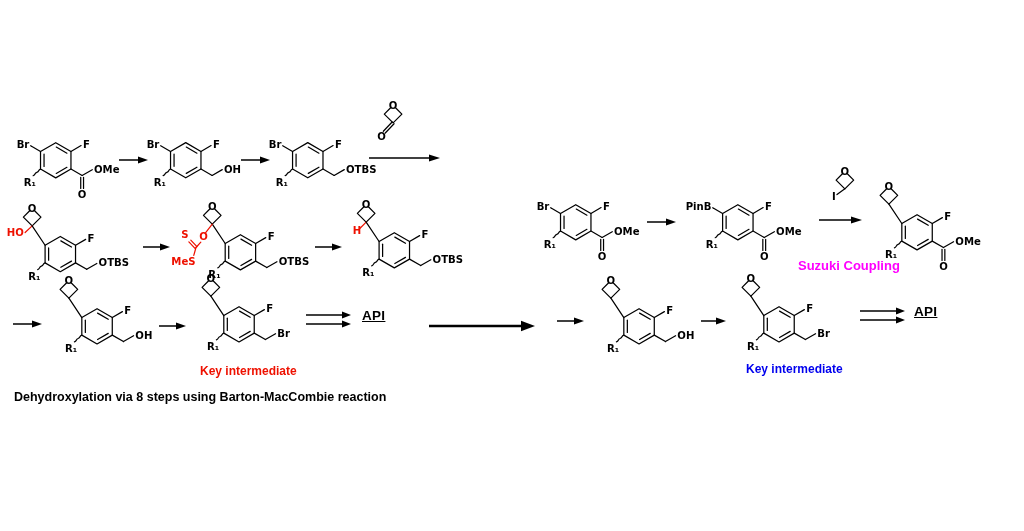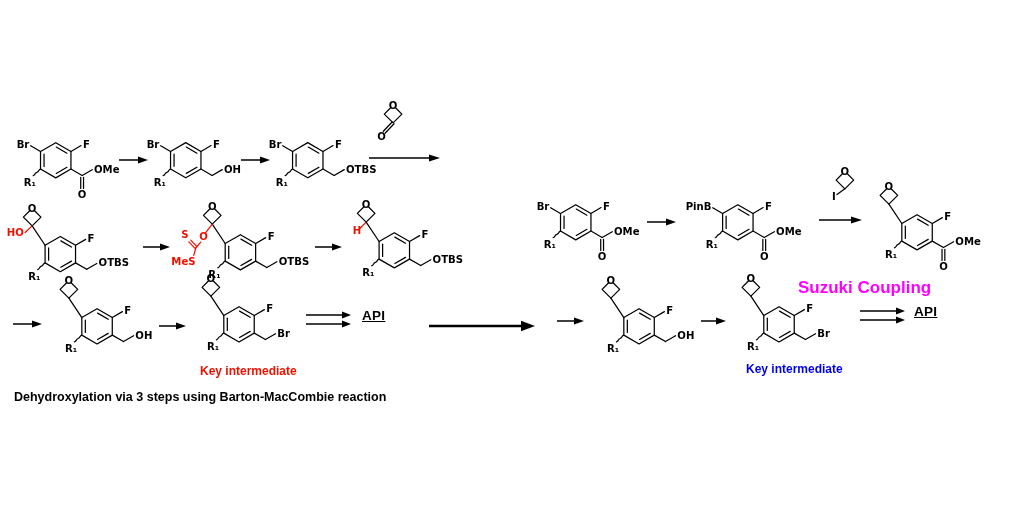--- a/index.html
+++ b/index.html
@@ -10,21 +10,21 @@
   .bond{stroke:#000;stroke-width:1.4;fill:none;stroke-linecap:round;stroke-linejoin:round;}
   .redb{stroke:#ee1100;}
   .atom{font-family:"DejaVu Sans","Liberation Sans",sans-serif;font-weight:bold;font-size:11.5px;fill:#000;}
   .red{fill:#ee1100;}
   .arrow line{stroke:#000;stroke-width:1.5;}
   .arrow polygon{fill:#000;stroke:none;}
   .thick line{stroke-width:2.4;}
   .lbl{position:absolute;font-weight:bold;white-space:nowrap;color:#000;}
   .key-red{color:#ee1100;font-size:12px;}
   .key-blue{color:#0000ee;font-size:12px;}
-  .magenta{color:#ff00ff;font-size:17px;margin-top:20px;}
+  .magenta{color:#ff00ff;font-size:13px;}
   .api{font-size:13.5px;letter-spacing:.3px;text-decoration:underline;}
   .note{font-size:12.5px;}
 </style>
 </head>
 <body>
 
 <div class="canvas">
 
   <svg width="0" height="0" style="position:absolute">
     <defs>
@@ -210,21 +210,21 @@
 
   <svg class="arrow" style="left:306px;top:310px" width="46" height="22">
     <line x1="0" y1="5" x2="37" y2="5"></line>
     <polygon points="36,1.6 45,5 36,8.4"></polygon>
     <line x1="0" y1="14" x2="37" y2="14"></line>
     <polygon points="36,10.6 45,14 36,17.4"></polygon>
   </svg>
 
   <div class="lbl api" style="left:362px;top:308px">API</div>
 
-  <div class="lbl note" style="left:14px;top:390px">Dehydroxylation via 3 steps using Barton-MacCombie reaction</div>
+  <div class="lbl note" style="left:14px;top:390px">Dehydroxylation via 8 steps using Barton-MacCombie reaction</div>
 
   <svg class="arrow thick" style="left:428px;top:318px" width="108" height="16">
     <line x1="1" y1="8" x2="94" y2="8"></line>
     <polygon points="93,2.8 107,8 93,13.2"></polygon>
   </svg>
 
   <svg class="struct" style="left:530px;top:180px" width="112.6" height="89.8" viewBox="0 0 128 102">
     <use href="#benzene" transform="translate(52,48)"></use>
     <path class="bond" d="M34.7,38 L23.5,31.5"></path>
     <text class="atom" x="22" y="34.5" text-anchor="end">Br</text>

